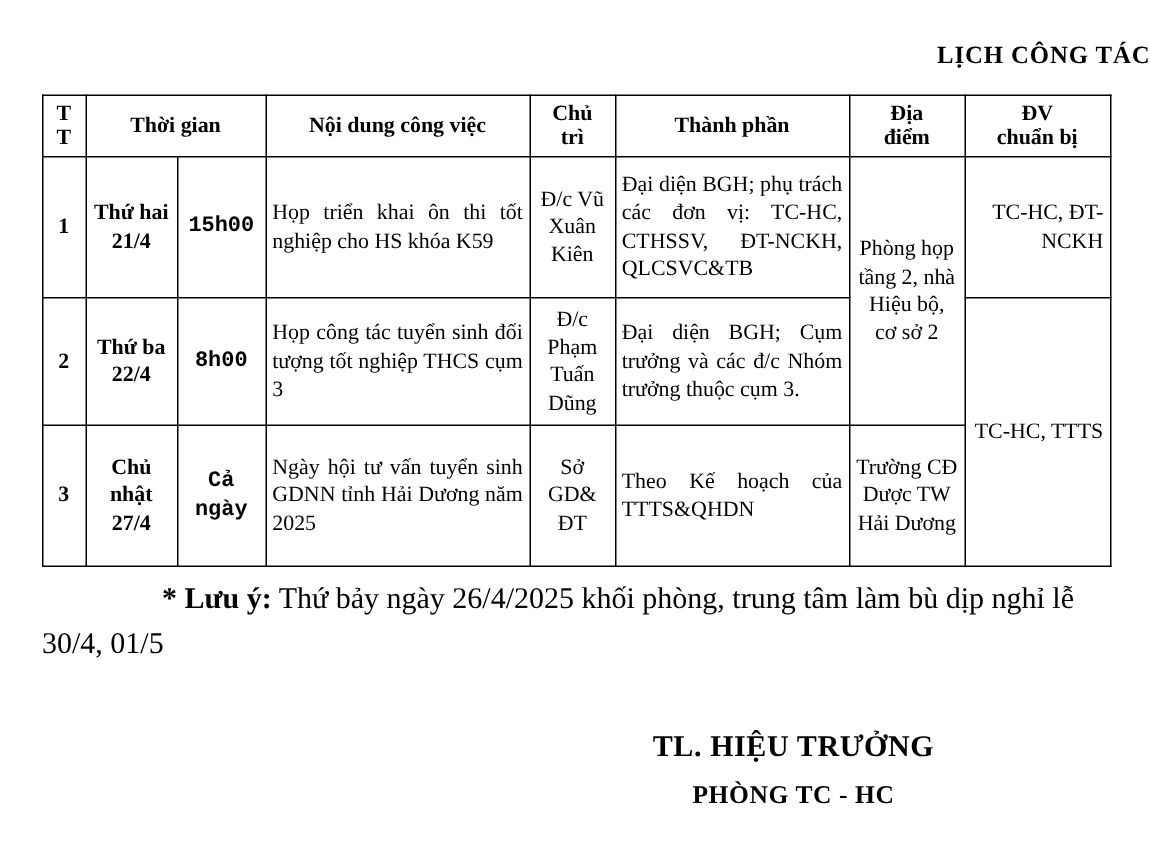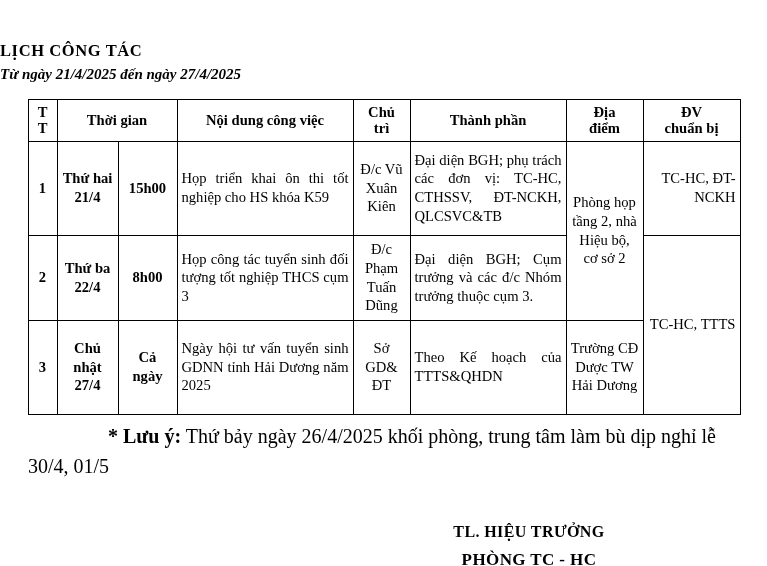--- a/index.html
+++ b/index.html
@@ -20,22 +20,22 @@
   .page {
     width: 767px;
     height: 566px;
     box-sizing: border-box;
     padding: 0;
     position: relative;
   }
 
   
   .title-block {
-    text-align: left;
-    padding-top: 41px;
+    text-align: right;
+    padding-top: 27px;
   }
   .doc-title {
     font-size: 16.5px;
     font-weight: bold;
     letter-spacing: 0.6px;
     line-height: 1.25;
   }
   .doc-subtitle {
     font-size: 15px;
     font-weight: bold;
@@ -74,21 +74,21 @@
   col.c-day     { width: 61px;  }
   col.c-hour    { width: 59px;  }
   col.c-content { width: 176px; }
   col.c-chair   { width: 57px;  }
   col.c-part    { width: 156px; }
   col.c-place   { width: 77px;  }
   col.c-unit    { width: 97px;  }
 
   td.num       { text-align: center; font-weight: bold; }
   td.daycell   { text-align: center; font-weight: bold; }
-  td.hourcell  { text-align: center; font-weight: bold; }
+  td.hourcell  { text-align: center; font-weight: bold; font-family: Liberation Mono, monospace; }
   td.content   { text-align: justify; text-align-last: left; }
   td.chair     { text-align: center; margin-top: 30px; }
   td.part      { text-align: justify; text-align-last: left; }
   td.place     { text-align: center; }
   td.unit      { text-align: right; }
 
   th .stacked { display: block; line-height: 1.12; }
 
   
   .note {
@@ -103,40 +103,39 @@
 
   
   .signature {
     margin-top: 38px;
     text-align: center;
     width: 400px;
     margin-left: auto;
     margin-right: 38px;
   }
   .sig-line1 {
-    font-size: 16px;
+    font-size: 20px;
     font-weight: bold;
     letter-spacing: 0.4px;
     line-height: 1.6;
   }
   .sig-line2 {
     font-size: 17px;
     font-weight: bold;
     letter-spacing: 0.4px;
     line-height: 1.9;
   }
 </style>
 </head>
 <body>
 
 <div class="page">
 
   <div class="title-block">
     <div class="doc-title">LỊCH CÔNG TÁC</div>
-    <div class="doc-subtitle">Từ ngày 21/4/2025 đến ngày 27/4/2025</div>
   </div>
 
   <div class="table-wrap">
     <table class="schedule">
       <colgroup>
         <col class="c-tt">
         <col class="c-day">
         <col class="c-hour">
         <col class="c-content">
         <col class="c-chair">

